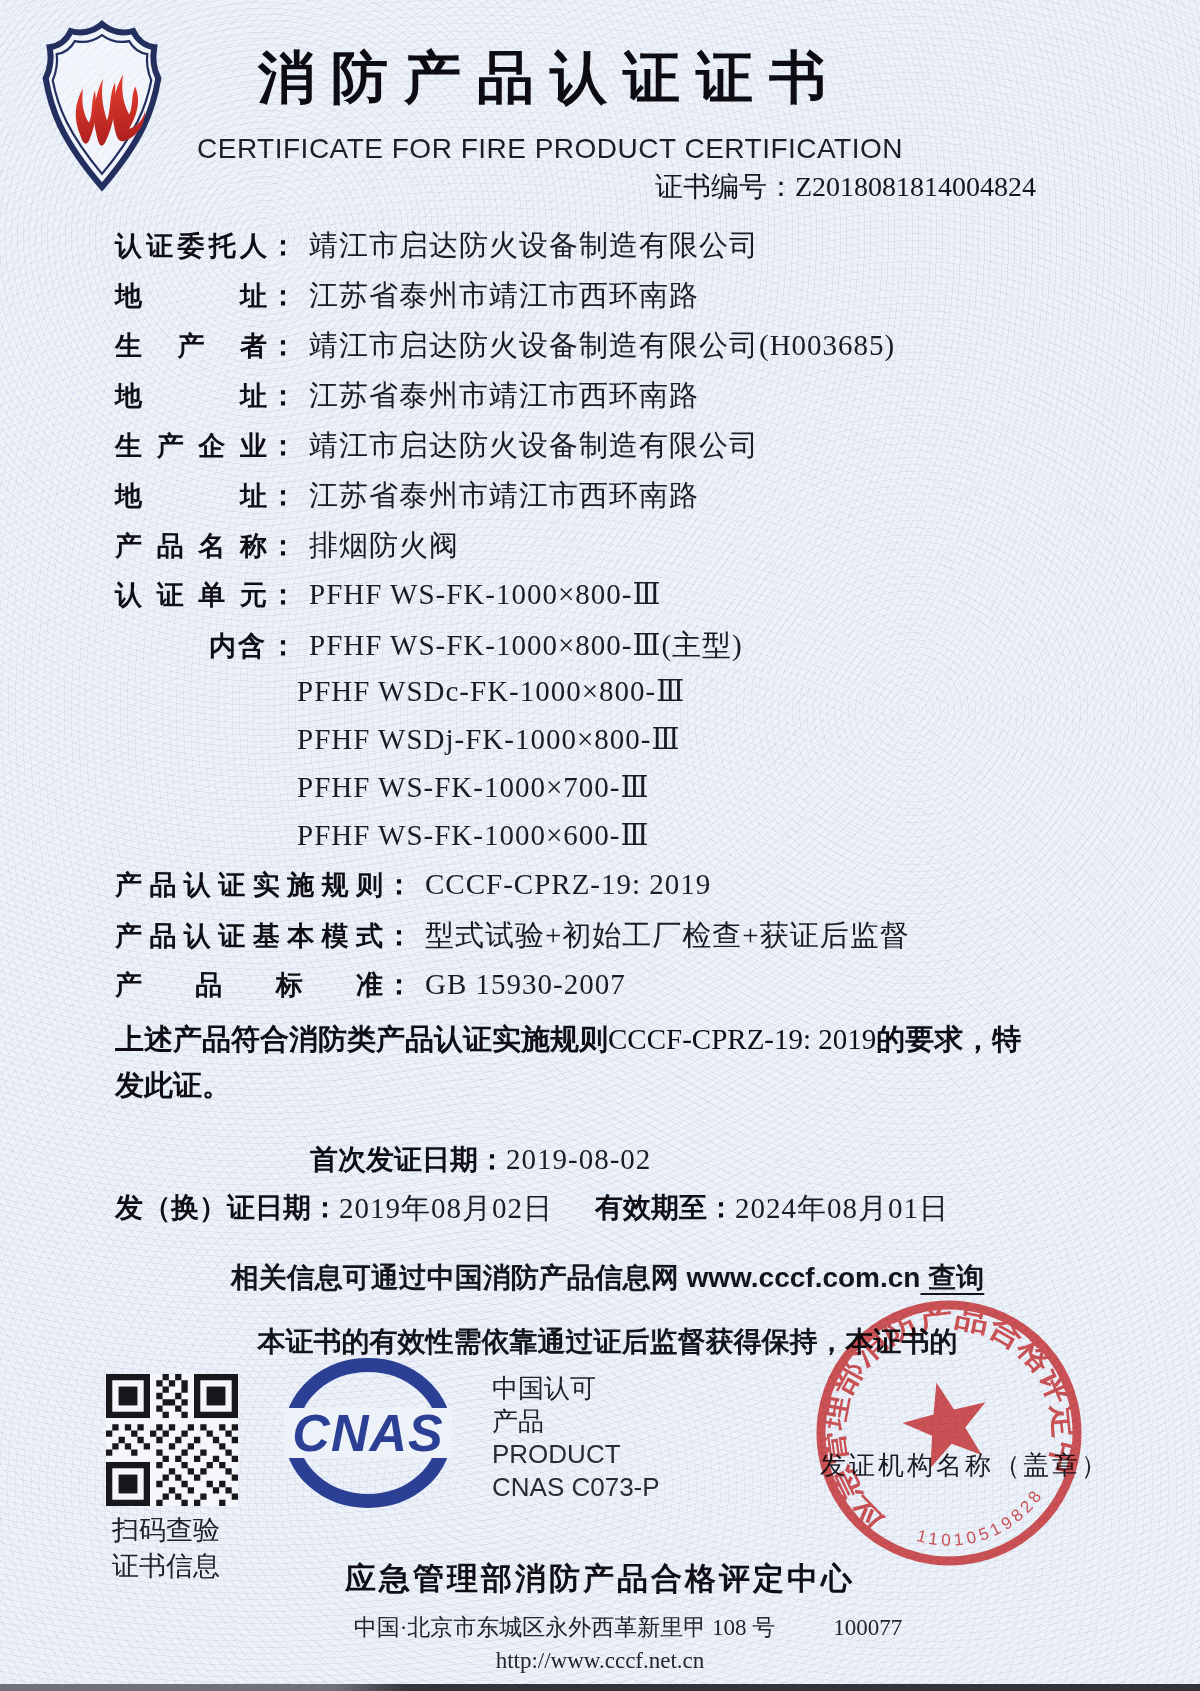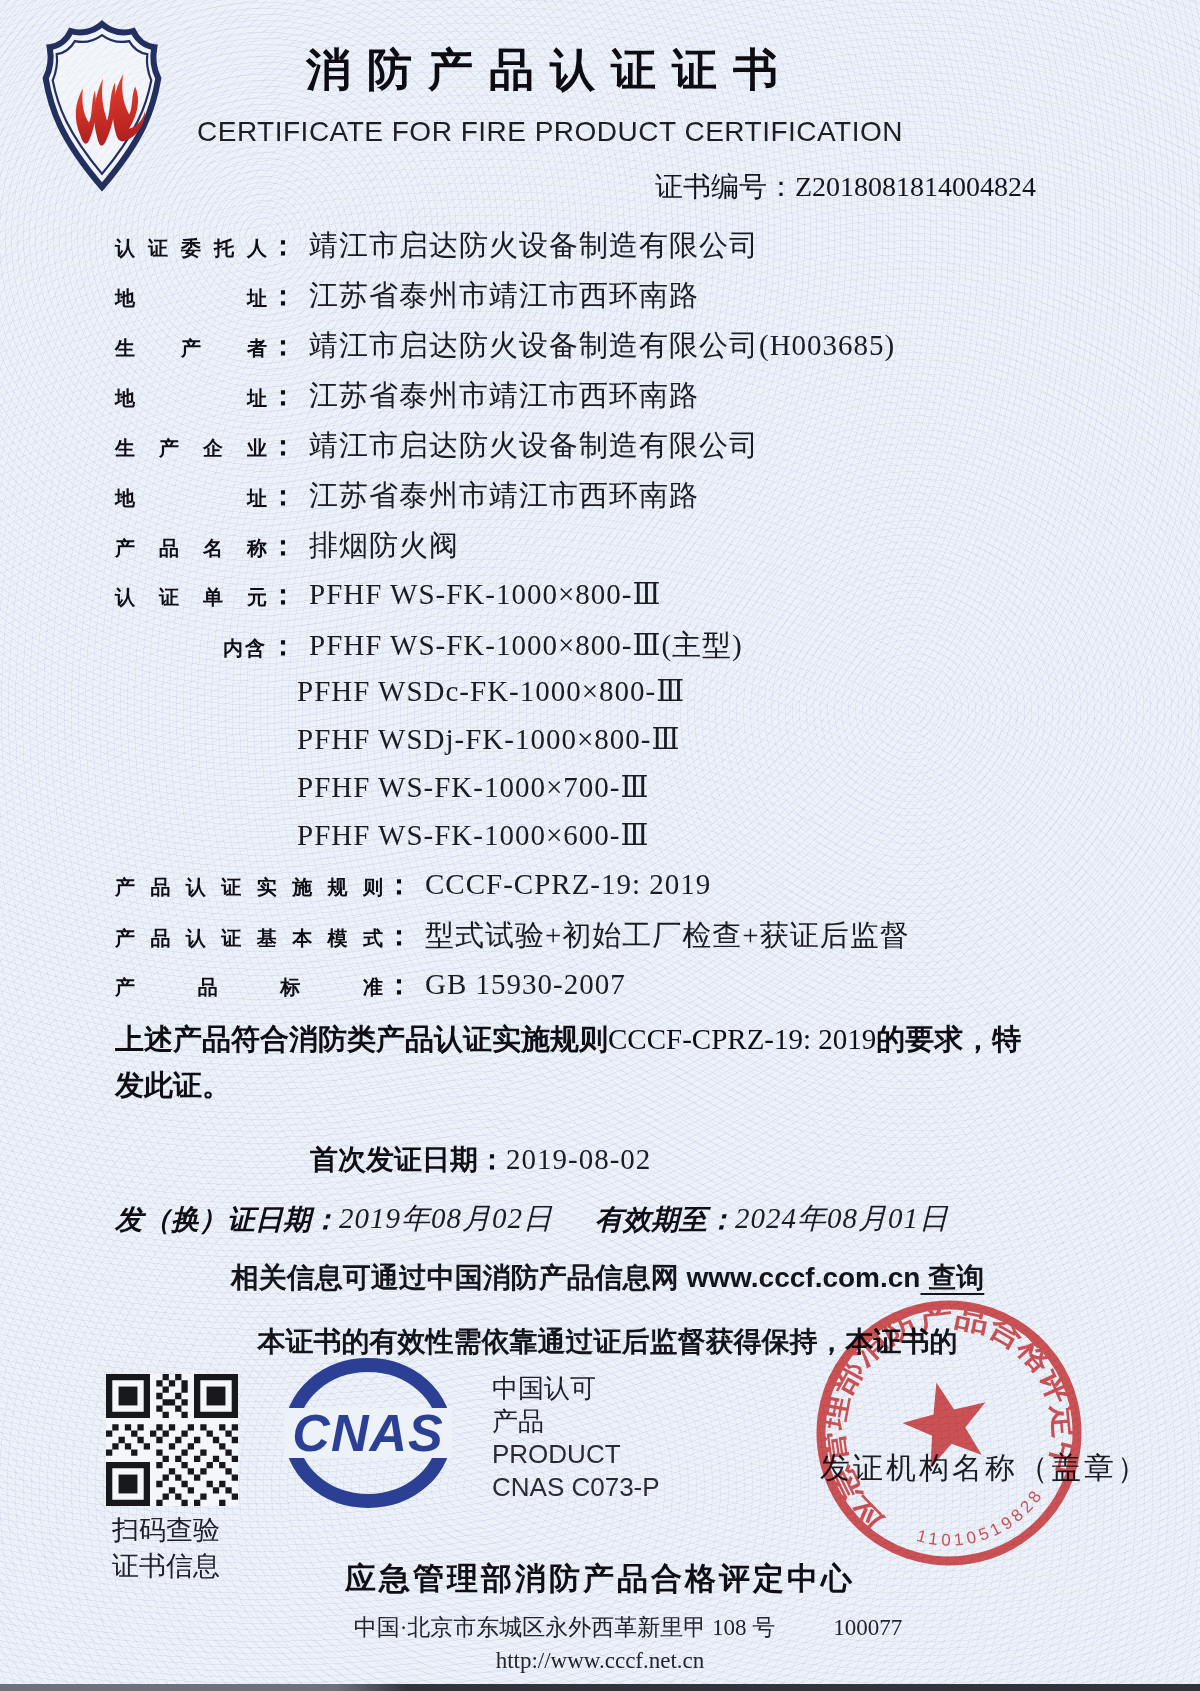--- a/index.html
+++ b/index.html
@@ -7,51 +7,51 @@
     position:relative;width:1200px;height:1691px;margin:0 auto;overflow:hidden;
     background-color:#edf1f8;
     background-image:
       repeating-radial-gradient(circle at 22% 14%, rgba(128,148,204,.13) 0 1px, rgba(0,0,0,0) 1px 6px),
       repeating-radial-gradient(circle at 76% 42%, rgba(128,148,204,.11) 0 1px, rgba(0,0,0,0) 1px 7px),
       repeating-radial-gradient(circle at 40% 88%, rgba(128,148,204,.10) 0 1px, rgba(0,0,0,0) 1px 8px);
     font-family:"Liberation Serif","DejaVu Serif",serif;color:#1b1b22;
   }
   .logo{position:absolute;left:34px;top:18px;width:136px;height:176px;}
   .title-wrap{padding-top:40px;padding-right:100px;text-align:center;}
-  .title{font-family:"Liberation Sans","DejaVu Sans",sans-serif;font-weight:700;font-size:45px;letter-spacing:16px;color:#0c0c12;}
+  .title{font-family:"Liberation Sans","DejaVu Sans",sans-serif;font-weight:700;font-size:57px;letter-spacing:16px;color:#0c0c12;}
   .subtitle{margin-top:16px;font-family:"Liberation Sans","DejaVu Sans",sans-serif;font-size:28px;color:#1d1d24;letter-spacing:.5px;}
   .certno{position:absolute;left:655px;top:168px;font-size:28px;color:#15151c;}
   .certno .lab{font-family:"Liberation Serif","DejaVu Serif",serif;}
   .body{position:absolute;left:115px;top:226px;width:985px;}
   .frow{display:flex;align-items:baseline;height:50px;font-size:29px;}
-  .flabel{font-family:"Liberation Sans","DejaVu Sans",sans-serif;font-weight:700;font-size:20px;color:#0e0e14;
+  .flabel{font-family:"Liberation Sans","DejaVu Sans",sans-serif;font-weight:700;font-size:27px;color:#0e0e14;
           display:inline-block;width:152px;text-align:justify;text-align-last:justify;}
   .fcolon{font-family:"Liberation Sans","DejaVu Sans",sans-serif;font-weight:700;font-size:28px;margin:0 12px 0 2px;color:#0e0e14;}
   .fvalue{font-size:29px;letter-spacing:1px;}
   .mrow{height:48px;}
   .mrow .flabel{text-align-last:right;letter-spacing:2px;}
   .mcont{display:flex;align-items:baseline;height:48px;font-size:29px;padding-left:182px;letter-spacing:1px;}
   .long .flabel{width:268px;}
   .statement{width:930px;font-family:"Liberation Sans","DejaVu Sans",sans-serif;
              font-weight:700;font-size:29px;line-height:1.6;color:#0e0e14;}
   .statement .code{font-family:"Liberation Serif","DejaVu Serif",serif;font-weight:400;}
   .daterow1{margin-top:32px;height:48px;display:flex;align-items:baseline;padding-left:195px;font-size:29px;}
-  .daterow2{height:50px;display:flex;align-items:flex-end;font-size:29px;font-style:italic;}
+  .daterow2{height:50px;display:flex;align-items:flex-start;font-size:29px;}
   .dlabel{font-family:"Liberation Sans","DejaVu Sans",sans-serif;font-weight:700;font-size:28px;color:#0e0e14;}
   .dgap{width:42px;}
   .notice{margin-top:14px;text-align:center;font-family:"Liberation Sans","DejaVu Sans",sans-serif;
           font-weight:600;font-size:28px;color:#14141b;height:50px;line-height:50px;}
   .notice .url{font-family:"Liberation Sans","DejaVu Sans",sans-serif;font-weight:600;}
   .notice .q{text-decoration:underline;text-underline-offset:6px;}
   .qr{position:absolute;left:106px;top:1374px;width:132px;height:132px;}
   .qr-caption{position:absolute;left:112px;top:1512px;font-size:27px;line-height:1.35;color:#20202a;}
   .cnas{position:absolute;left:284px;top:1358px;width:168px;height:154px;}
   .cnas-text{position:absolute;left:492px;top:1372px;font-size:26px;line-height:1.27;color:#20202a;}
   .cnas-text .en{font-family:"Liberation Sans","DejaVu Sans",sans-serif;font-size:26px;color:#2a2a33;}
-  .stamp-caption{position:absolute;left:820px;top:1448px;font-size:30px;letter-spacing:3px;color:#1c1c24;
+  .stamp-caption{position:absolute;left:820px;top:1448px;font-size:26px;letter-spacing:3px;color:#1c1c24;
                  font-family:"Liberation Serif","DejaVu Serif",serif;}
   .stamp{position:absolute;left:810px;top:1294px;width:278px;height:278px;transform:rotate(-14deg);
          opacity:.88;mix-blend-mode:multiply;}
   .org-line{position:absolute;left:0;top:1558px;width:1200px;text-align:center;
             font-family:"Liberation Sans","DejaVu Sans",sans-serif;font-weight:700;font-size:31px;
             letter-spacing:3px;color:#0e0e14;}
   .addr-line{position:absolute;left:0;top:1612px;width:1200px;text-align:center;font-size:23px;color:#23232c;margin-left:28px;}
   .addr-line .post{margin-left:58px;}
   .url-line{position:absolute;left:0;top:1648px;width:1200px;text-align:center;font-size:23px;color:#23232c;}
   .bottom-bar{position:absolute;left:0;bottom:0;width:1200px;height:7px;

